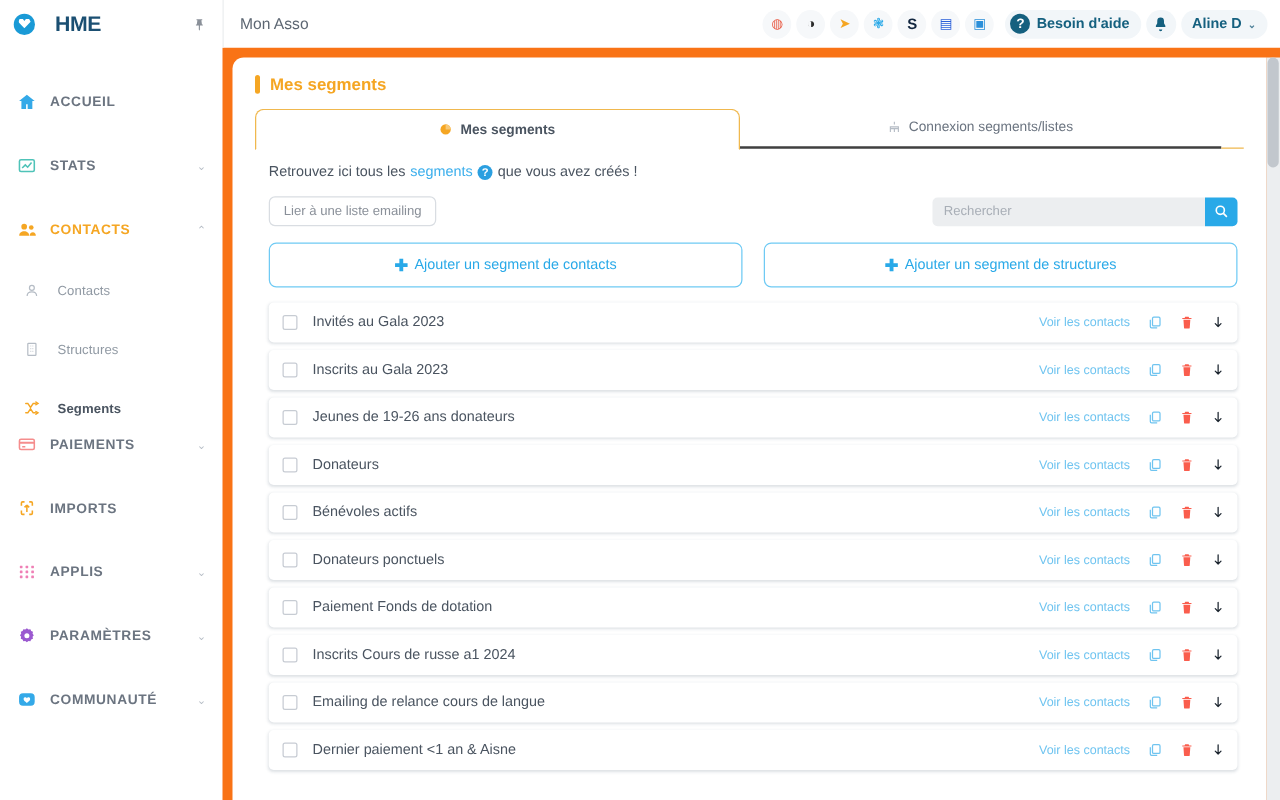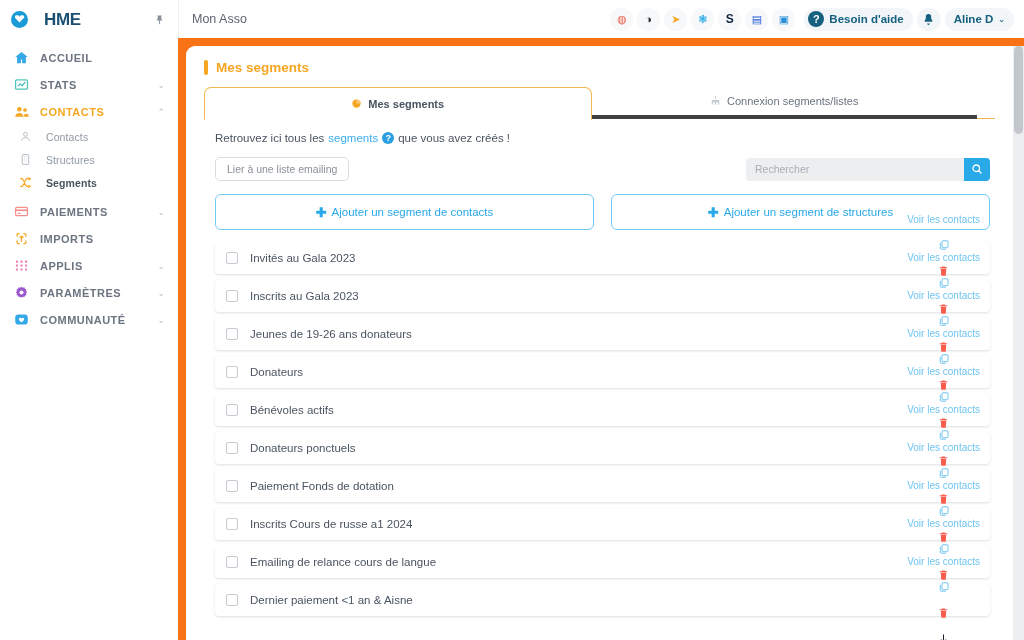--- a/index.html
+++ b/index.html
@@ -73,21 +73,21 @@
   
   .body-wrap { flex: 1; display: flex; min-height: 0; }
 
   
   .sidebar {
     width: 178px; min-width: 178px; background: #ffffff;
     padding-top: 6px; overflow: hidden;
   }
   .nav-item {
     display: flex; align-items: center; height: 27px;
-    padding: 0 13px 0 13px; cursor: pointer; gap: 10px;
+    padding: 0 13px 0 13px; cursor: pointer; gap: 10px; margin-top: 24px;
   }
   .nav-ico {
     width: 17px; min-width: 17px; display: flex; align-items: center;
     justify-content: center; font-size: 13px;
   }
   .nav-label {
     font-size: 11px; color: #6b7480; letter-spacing: 0.3px; font-weight: 500;
   }
   .nav-item.top > .nav-label { font-weight: bold; letter-spacing: 0.5px; }
   .nav-item.active > .nav-label { color: #f5a623; }
@@ -125,21 +125,21 @@
   .tabs { display: flex; align-items: flex-end; height: 33px; }
   .tab {
     flex: 1; height: 33px; display: flex; align-items: center;
     justify-content: center; gap: 6px; font-size: 11px; cursor: pointer;
   }
   .tab.active {
     border: 1px solid #f0b84e; border-bottom: 1px solid #ffffff;
     border-radius: 7px 7px 0 0; background: #ffffff;
     color: #4a5460; font-weight: bold; margin-bottom: -1px;
   }
-  .tab.inactive { color: #6b7480; border-bottom: 4px solid #404040; }
+  .tab.inactive { color: #6b7480; border-bottom: 2px solid #404040; }
   .tabs-tail { flex: 0 0 18px; border-bottom: 1px solid #f0b84e; height: 33px; }
 
   .intro {
     font-size: 11.5px; color: #4a5460; padding: 13px 0 13px 11px;
     display: flex; align-items: center; gap: 4px;
   }
   .intro a { color: #3aaeec; text-decoration: none; }
   .qmark {
     width: 12px; height: 12px; border-radius: 50%; background: #2b9fe0;
     color: #fff; font-size: 9px; font-weight: bold;
@@ -180,21 +180,21 @@
   .seg-row {
     height: 32px; min-height: 32px; background: #fff; border-radius: 4px;
     box-shadow: 0 1px 2.5px rgba(40,60,90,0.16);
     display: flex; align-items: center; padding: 0 10px 0 11px;
   }
   .cb {
     width: 12px; height: 12px; min-width: 12px; border: 1px solid #c7ccd3;
     border-radius: 2px; background: #fff; cursor: pointer;
   }
   .seg-name { font-size: 11.5px; color: #4a5460; margin-left: 12px; }
-  .row-actions { margin-left: auto; display: flex; align-items: center; gap: 14px; flex-direction: column; }
+  .row-actions { margin-left: auto; display: flex; align-items: center; gap: 14px; }
   .view-link { font-size: 10px; color: #6fc4f0; cursor: pointer; }
   .act { cursor: pointer; display: flex; align-items: center; }
 </style>
 </head>
 <body>
 
 <div class="topbar">
   <div class="brand-zone">
     <div class="logo">
       <span class="logo-mark"></span>

